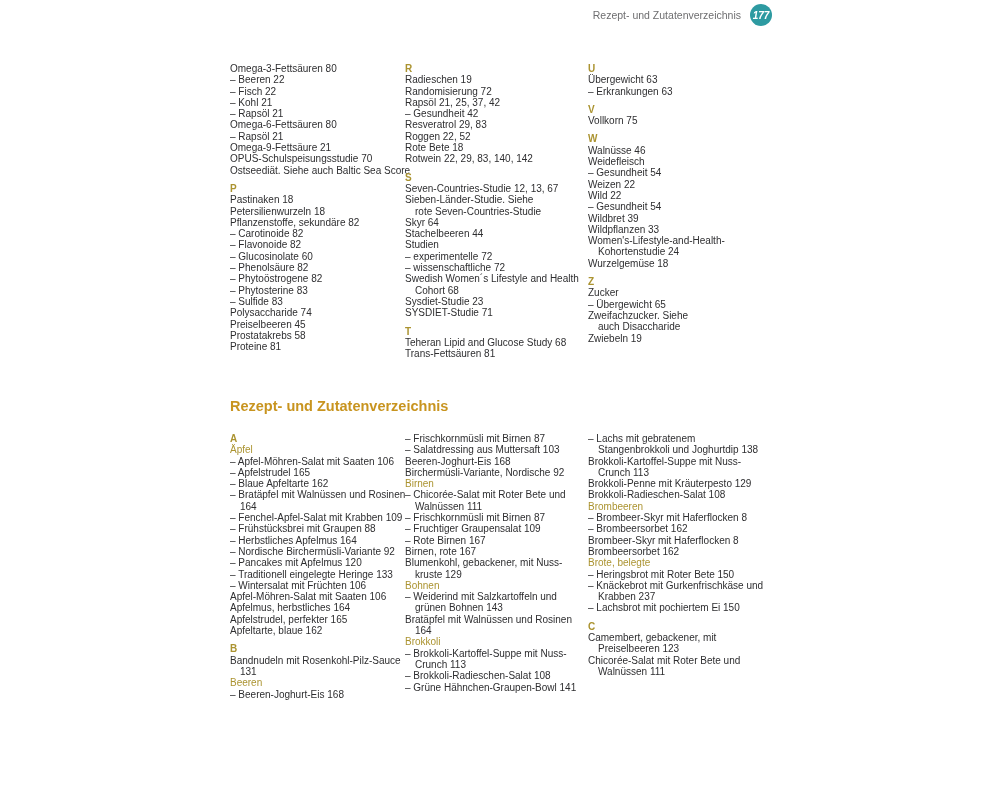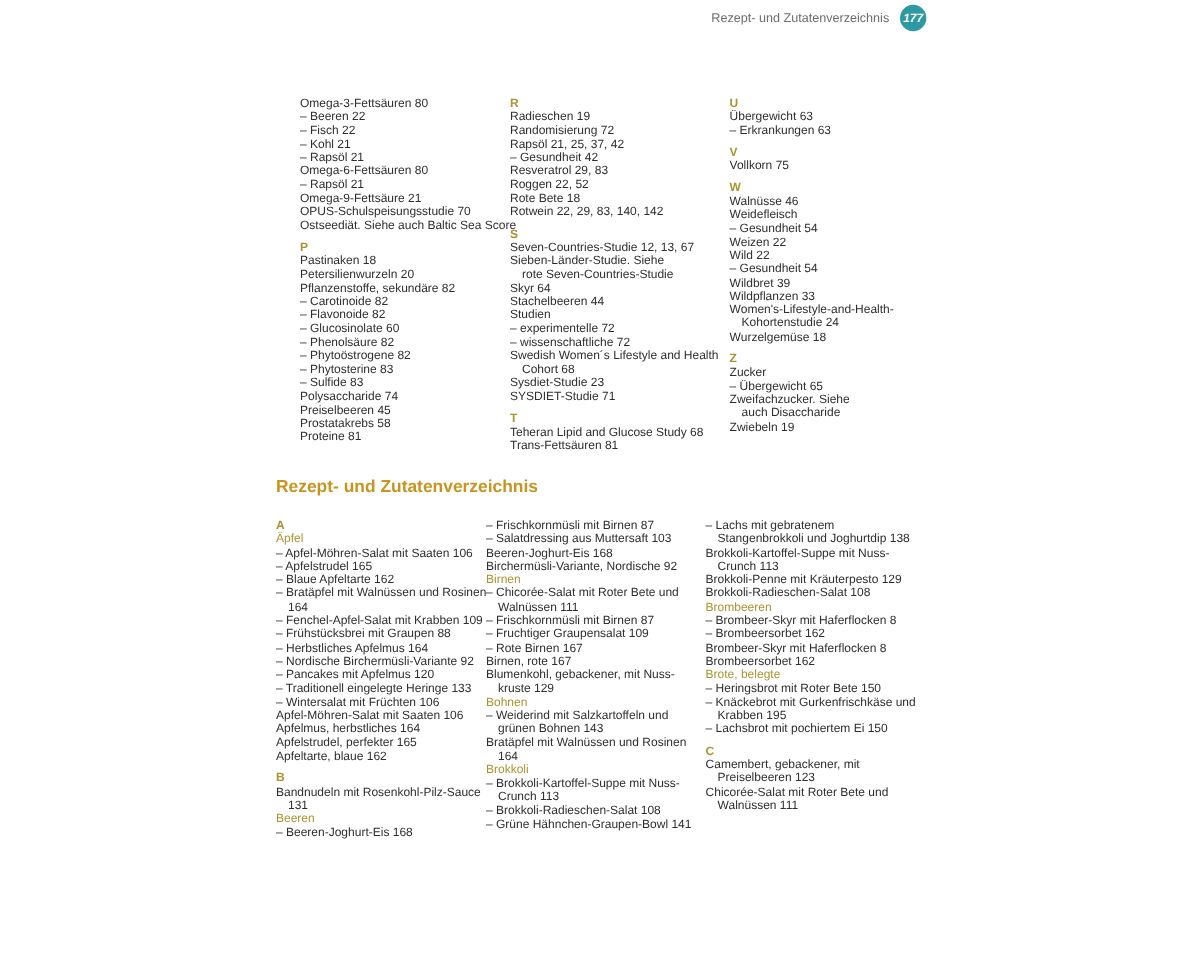--- a/index.html
+++ b/index.html
@@ -5,21 +5,21 @@
   html,body{margin:0;padding:0;background:#ffffff;}
   .page{position:relative;width:1000px;height:715px;background:#fff;
         font-family:"Liberation Sans",sans-serif;overflow:hidden;}
   .header{position:absolute;top:4px;left:0;width:772px;display:flex;
           justify-content:flex-end;align-items:center;gap:9px;}
   .header-title{font-size:10.5px;color:#6e6e70;}
   .pagenum{width:22px;height:22px;border-radius:50%;background:#2d9aa1;color:#fff;
            font-size:10px;font-weight:bold;display:flex;align-items:center;justify-content:center;font-style:italic;}
   .index{position:absolute;left:230px;display:grid;
          grid-template-columns:175px 183px 184px;align-items:start;}
-  #index-top{top:81px;margin-left:20px;}
+  #index-top{top:63px;}
   #index-recipes{top:433px;}
   .col{min-width:0;}
   .ln{font-size:10px;line-height:11.3px;color:#2e2e30;white-space:nowrap;}
   .L{color:#ab9330;font-weight:bold;margin-top:7px;}
   .col > .L:first-child{margin-top:0;}
   .S{color:#ab9330;}
   .C{padding-left:10px;}
   .section-title{position:absolute;left:230px;top:398px;margin:0;
                  font-size:14.5px;font-weight:bold;color:#c8941f;}
   .footer{position:absolute;left:0;top:787px;width:966px;text-align:center;
@@ -42,21 +42,21 @@
         <div class="ln E">– Fisch 22</div>
         <div class="ln E">– Kohl 21</div>
         <div class="ln E">– Rapsöl 21</div>
         <div class="ln E">Omega-6-Fettsäuren 80</div>
         <div class="ln E">– Rapsöl 21</div>
         <div class="ln E">Omega-9-Fettsäure 21</div>
         <div class="ln E">OPUS-Schulspeisungsstudie 70</div>
         <div class="ln E">Ostseediät. Siehe auch Baltic Sea Score</div>
         <div class="ln L">P</div>
         <div class="ln E">Pastinaken 18</div>
-        <div class="ln E">Petersilienwurzeln 20</div>
+        <div class="ln E">Petersilienwurzeln 18</div>
         <div class="ln E">Pflanzenstoffe, sekundäre 82</div>
         <div class="ln E">– Carotinoide 82</div>
         <div class="ln E">– Flavonoide 82</div>
         <div class="ln E">– Glucosinolate 60</div>
         <div class="ln E">– Phenolsäure 82</div>
         <div class="ln E">– Phytoöstrogene 82</div>
         <div class="ln E">– Phytosterine 83</div>
         <div class="ln E">– Sulfide 83</div>
         <div class="ln E">Polysaccharide 74</div>
         <div class="ln E">Preiselbeeren 45</div>
@@ -178,21 +178,21 @@
         <div class="ln E">Brokkoli-Penne mit Kräuterpesto 129</div>
         <div class="ln E">Brokkoli-Radieschen-Salat 108</div>
         <div class="ln S">Brombeeren</div>
         <div class="ln E">– Brombeer-Skyr mit Haferflocken 8</div>
         <div class="ln E">– Brombeersorbet 162</div>
         <div class="ln E">Brombeer-Skyr mit Haferflocken 8</div>
         <div class="ln E">Brombeersorbet 162</div>
         <div class="ln S">Brote, belegte</div>
         <div class="ln E">– Heringsbrot mit Roter Bete 150</div>
         <div class="ln E">– Knäckebrot mit Gurkenfrischkäse und</div>
-        <div class="ln C">Krabben 195</div>
+        <div class="ln C">Krabben 237</div>
         <div class="ln E">– Lachsbrot mit pochiertem Ei 150</div>
         <div class="ln L">C</div>
         <div class="ln E">Camembert, gebackener, mit</div>
         <div class="ln C">Preiselbeeren 123</div>
         <div class="ln E">Chicorée-Salat mit Roter Bete und</div>
         <div class="ln C">Walnüssen 111</div>
       </div>
     </section>
 
 

